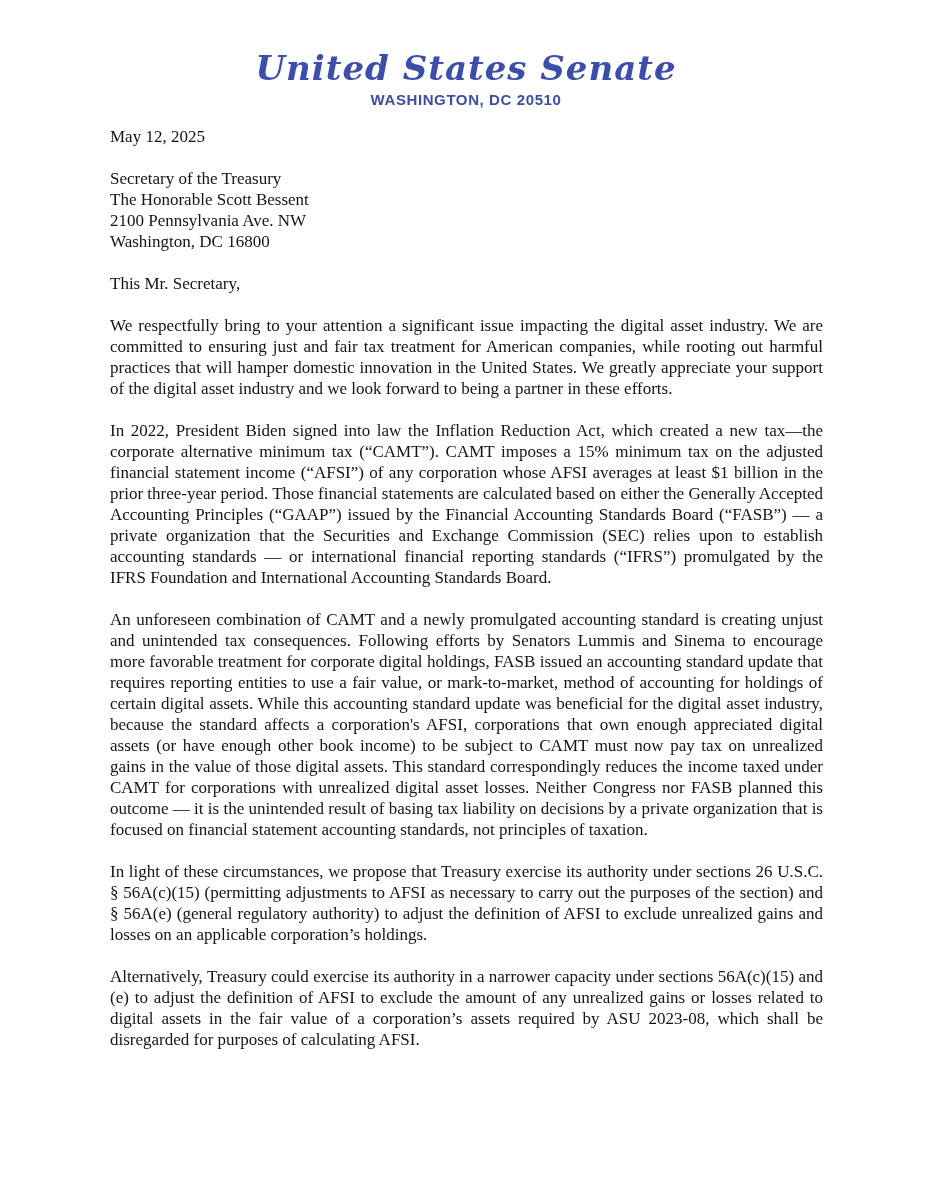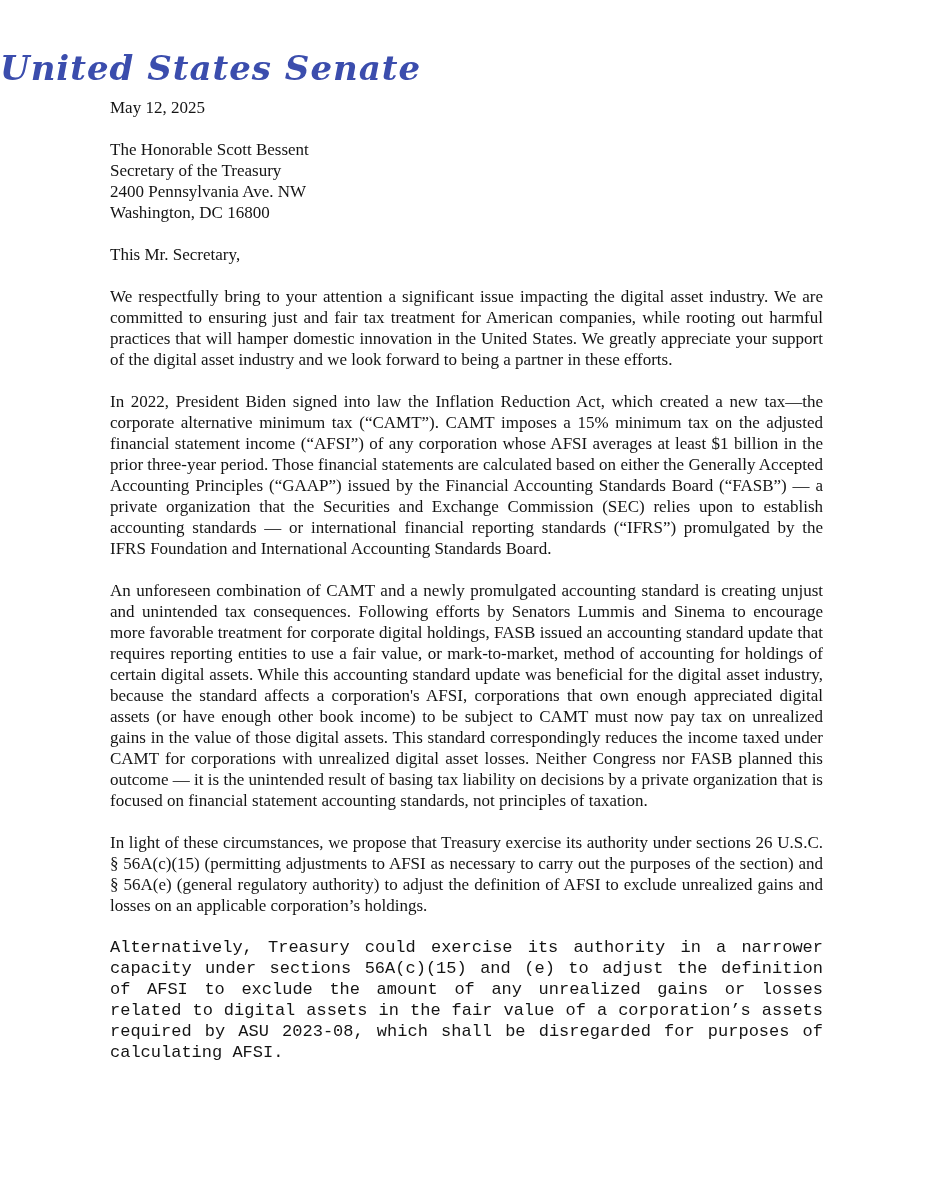--- a/index.html
+++ b/index.html
@@ -6,68 +6,69 @@
   * { box-sizing: border-box; }
   html, body { margin: 0; padding: 0; background: var(--page-bg); }
   .page {
     position: relative;
     width: 932px;
     height: 1200px;
     background: var(--page-bg);
     padding-top: 50px;
     overflow: hidden;
   }
-  .letterhead { color: var(--letterhead-blue); }
+  .letterhead { text-align: center; color: var(--letterhead-blue); }
   .lh-title {
     font-family: "DejaVu Serif", serif;
     font-weight: 700;
     font-style: italic;
     font-size: 34px;
     line-height: 1.1;
     letter-spacing: 1px;
   }
   .lh-sub {
     font-family: "Liberation Sans", sans-serif;
     font-weight: 700;
     font-size: 15px;
     letter-spacing: 0.6px;
     margin-top: 4px;
   }
   .letter-body {
     width: 713px;
     margin-left: 110px;
-    margin-top: 10px;
+    margin-top: 18px;
     font-family: "Liberation Serif", serif;
     font-size: 17px;
     line-height: 21px;
     color: var(--ink);
   }
   .date-line { margin-bottom: 21px; }
   .recipient { margin-bottom: 21px; }
   .salutation { margin-bottom: 21px; }
   .para { margin: 0 0 21px 0; text-align: justify; }
-  .para:last-child { margin-bottom: 0; font-family: Liberation Mono, monospace; }
+  .para:last-child { margin-bottom: 0; }
 </style>
 </head>
 <body>
 
 <div class="page">
 
   <header class="letterhead">
     <div class="lh-title">United States Senate</div>
+    <div class="lh-sub">WASHINGTON, DC 20510</div>
   </header>
 
   <main class="letter-body">
 
     <div class="date-line">May 12, 2025</div>
 
     <div class="recipient">
+      <div class="addr-line">Secretary of the Treasury</div>
       <div class="addr-line">The Honorable Scott Bessent</div>
-      <div class="addr-line">Secretary of the Treasury</div>
-      <div class="addr-line">2400 Pennsylvania Ave. NW</div>
+      <div class="addr-line">2100 Pennsylvania Ave. NW</div>
       <div class="addr-line">Washington, DC 16800</div>
     </div>
 
     <div class="salutation">This Mr. Secretary,</div>
 
     <p class="para">We respectfully bring to your attention a significant issue impacting the digital asset industry. We are committed to ensuring just and fair tax treatment for American companies, while rooting out harmful practices that will hamper domestic innovation in the United States. We greatly appreciate your support of the digital asset industry and we look forward to being a partner in these efforts.</p>
 
     <p class="para">In 2022, President Biden signed into law the Inflation Reduction Act, which created a new tax—the corporate alternative minimum tax (“CAMT”). CAMT imposes a 15% minimum tax on the adjusted financial statement income (“AFSI”) of any corporation whose AFSI averages at least $1 billion in the prior three-year period. Those financial statements are calculated based on either the Generally Accepted Accounting Principles (“GAAP”) issued by the Financial Accounting Standards Board (“FASB”) — a private organization that the Securities and Exchange Commission (SEC) relies upon to establish accounting standards — or international financial reporting standards (“IFRS”) promulgated by the IFRS Foundation and International Accounting Standards Board.</p>
 
     <p class="para">An unforeseen combination of CAMT and a newly promulgated accounting standard is creating unjust and unintended tax consequences. Following efforts by Senators Lummis and Sinema to encourage more favorable treatment for corporate digital holdings, FASB issued an accounting standard update that requires reporting entities to use a fair value, or mark-to-market, method of accounting for holdings of certain digital assets. While this accounting standard update was beneficial for the digital asset industry, because the standard affects a corporation's AFSI, corporations that own enough appreciated digital assets (or have enough other book income) to be subject to CAMT must now pay tax on unrealized gains in the value of those digital assets. This standard correspondingly reduces the income taxed under CAMT for corporations with unrealized digital asset losses. Neither Congress nor FASB planned this outcome — it is the unintended result of basing tax liability on decisions by a private organization that is focused on financial statement accounting standards, not principles of taxation.</p>

